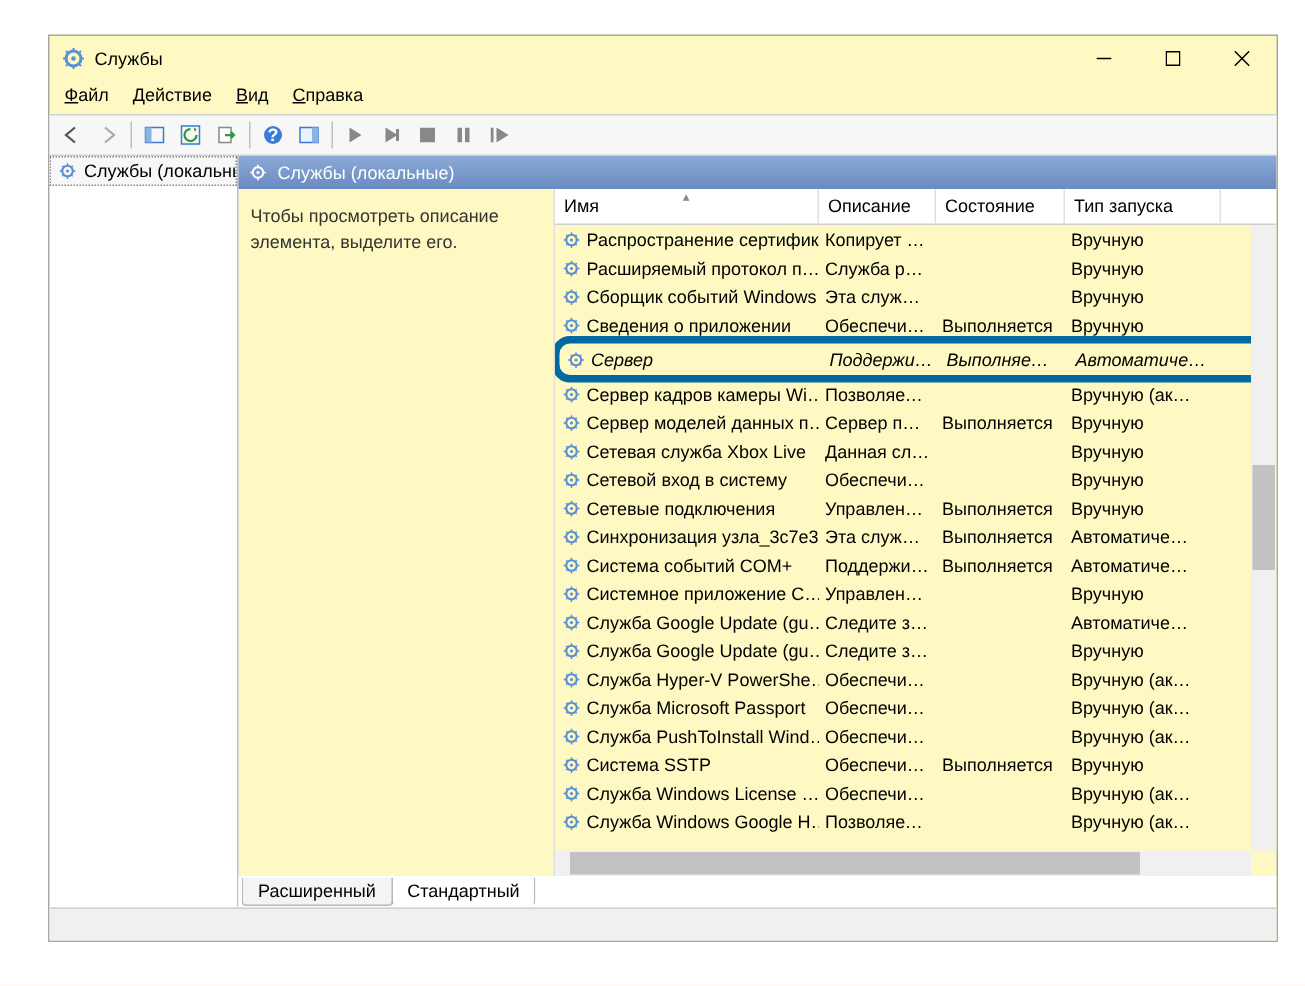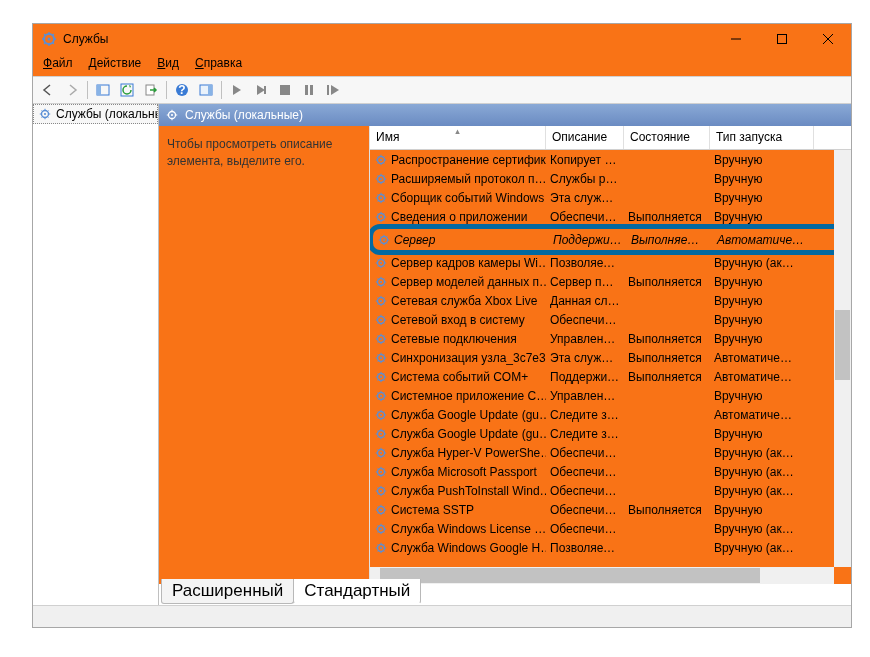--- a/index.html
+++ b/index.html
@@ -1,18 +1,18 @@
 <!DOCTYPE html>
 <html><head>
 <meta charset="utf-8">
 <style>
 * { margin: 0; padding: 0; box-sizing: border-box; font-family: "Segoe UI", Tahoma, sans-serif; font-size: 12px; }
 body { background: #fff; }
 .outer { width: 870px; height: 657px; background: #fff; padding: 23px 18px 28px 32px; position: relative; }
-.window { width: 820px; height: 605px; border: 1px solid #a7a7a7; background: #f97316; display: flex; flex-direction: column; position: relative; }
+.window { width: 820px; height: 605px; border: 1px solid #a7a7a7; background: #fef9c3; display: flex; flex-direction: column; position: relative; }
 .shadow { position: absolute; top: 32px; left: 40px; width: 820px; height: 605px; background: rgba(0,0,0,0.08); z-index: -1; filter: blur(6px); }
 .titlebar { height: 30px; display: flex; align-items: center; padding: 0 0 0 8px; }
 .title-icon { width: 16px; height: 16px; margin-right: 6px; }
 .title-text { flex: 1; }
 .titlebar-buttons { display: flex; }
 .titlebar-btn { width: 46px; height: 30px; display: flex; align-items: center; justify-content: center; }
 .menubar { height: 22px; display: flex; align-items: flex-start; padding: 0 4px; gap: 4px; }
 .menu-item { padding: 2px 6px; cursor: default; }
 .menu-item span { text-decoration: underline; }
 .toolbar { height: 28px; border-top: 1px solid #d0d0d0; border-bottom: 1px solid #d0d0d0; background: #f7f7f7; display: flex; align-items: center; padding: 0 4px; gap: 2px; }
@@ -42,21 +42,21 @@
 .row .c-desc { width: 78px; }
 .row .c-state { width: 86px; }
 .row .c-start { width: 104px; }
 .svc-icon { width: 14px; height: 14px; flex-shrink: 0; }
 .highlight-row { border: 5px solid #0369a1; border-radius: 12px; margin: -2px 2px -2px -2px; padding: 1px 0; font-style: italic; }
 .scrollbar-v { position: absolute; right: 0; top: 24px; bottom: 17px; width: 17px; background: #f0f0f0; }
 .scroll-thumb { position: absolute; left: 1px; right: 1px; background: #c2c2c2; }
 .scrollbar-h { position: absolute; left: 0; right: 17px; bottom: 0; height: 17px; background: #f0f0f0; }
 .scroll-thumb-h { position: absolute; top: 1px; bottom: 1px; background: #c2c2c2; }
 .tabs { height: 21px; display: flex; align-items: flex-end; padding-left: 2px; background: #fff; border-top: 1px solid #fff; }
-.tab { padding: 2px 10px; border: 1px solid #b8b8b8; border-top: none; border-radius: 0 0 3px 3px; background: #f4f4f4; margin-right: -1px; font-size: 17px; position: relative; top: -1px; margin-top: 12px; }
+.tab { padding: 2px 10px; border: 1px solid #b8b8b8; border-top: none; border-radius: 0 0 3px 3px; background: #f4f4f4; margin-right: -1px; font-size: 12px; position: relative; top: -1px; margin-top: 12px; }
 .tab.active { background: #fff; border-bottom-color: #fff; z-index: 1; }
 .statusbar { height: 22px; border-top: 1px solid #d0d0d0; background: #f0f0f0; }
 svg { display: block; }
 </style>
 </head>
 <body>
 
 <div class="outer">
 <div class="shadow"></div>
 <div class="window">
@@ -228,21 +228,21 @@
                   <div class="cell c-name">
                     <span class="svc-icon">
                       <svg viewBox="0 0 16 16">
                         <circle cx="8" cy="8" r="4" fill="none" stroke="#5a8fd6" stroke-width="1.6"></circle>
                         <circle cx="8" cy="8" r="1.2" fill="#5a8fd6"></circle>
                         <path d="M8 2v2M8 12v2M2 8h2M12 8h2M4 4l1.2 1.2M10.8 10.8L12 12M4 12l1.2-1.2M10.8 5.2L12 4" stroke="#5a8fd6" stroke-width="1.1"></path>
                       </svg>
                     </span>
                     <span>Расширяемый протокол п…</span>
                   </div>
-                  <div class="cell c-desc">Службы ра…</div>
+                  <div class="cell c-desc">Служба ра…</div>
                   <div class="cell c-state"></div>
                   <div class="cell c-start">Вручную</div>
                 </div>
                 <div class="row">
                   <div class="cell c-name">
                     <span class="svc-icon">
                       <svg viewBox="0 0 16 16">
                         <circle cx="8" cy="8" r="4" fill="none" stroke="#5a8fd6" stroke-width="1.6"></circle>
                         <circle cx="8" cy="8" r="1.2" fill="#5a8fd6"></circle>
                         <path d="M8 2v2M8 12v2M2 8h2M12 8h2M4 4l1.2 1.2M10.8 10.8L12 12M4 12l1.2-1.2M10.8 5.2L12 4" stroke="#5a8fd6" stroke-width="1.1"></path>

